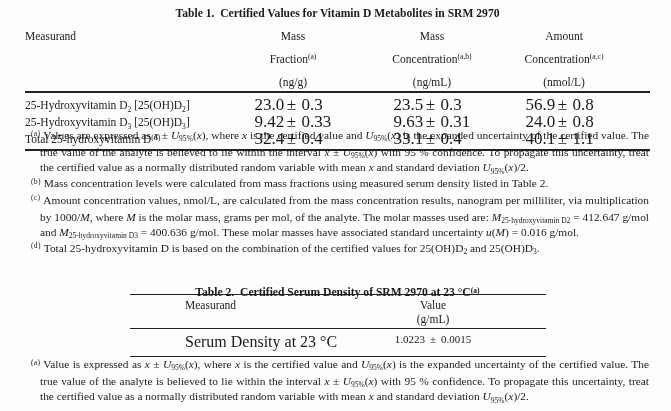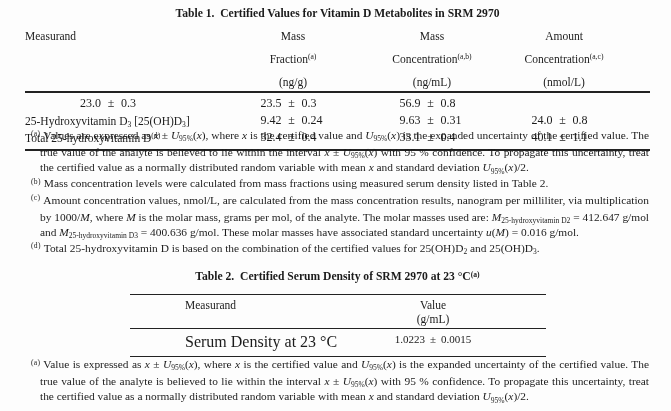--- a/index.html
+++ b/index.html
@@ -12,32 +12,32 @@
   }
   .page { position:relative; width:671px; height:411px; }
 
   
   .tbl-title {
     position:absolute; left:25px; width:625px;
     text-align:center; font-weight:bold; font-size:11.6px;
     white-space:nowrap;
   }
   #t1-title { top:7px; }
-  #t2-title { top:270px; }
+  #t2-title { top:286px; }
 
   
   .t1 { position:absolute; top:27px; left:25px; width:625px; }
   .t1-grid { display:grid; grid-template-columns:175px 186px 92px 172px; }
   .t1-head { padding:3px 0 2px; border-bottom:2px solid #222; }
   .hc { display:flex; flex-direction:column; align-items:center; font-size:11.5px; line-height:13.8px; white-space:nowrap;gap:9px; }
   .hc-measurand { display:block; text-align:left; font-size:11.5px; line-height:13.8px; }
   .t1-body { border-bottom:2px solid #222; padding:2px 0 3px; }
   .t1-row { height:17px; align-items:center; font-size:11.5px; }
   .mcell { white-space:nowrap; }
-  .num { display:flex; justify-content:center; align-items:baseline; white-space:nowrap; font-size:12px; }
+  .num { display:flex; justify-content:center; align-items:baseline; white-space:nowrap; font-size:17px; }
   .num .v { width:27px; text-align:right; }
   .num .pm { width:20px; text-align:center; }
   .num .u { width:30px; text-align:left; }
 
   
   .fn-block { position:absolute; left:25px; width:624px; }
   #fn1 { top:128px; }
   #fn2 { top:357px; }
   .fn {
     font-size:11.4px; line-height:15.7px; text-align:justify;
@@ -84,20 +84,21 @@
       <div class="hc">
         <span>Amount</span>
         <span>Concentration<span class="r-sup">(a,c)</span></span>
         <span>(nmol/L)</span>
       </div>
     </div>
 
     <div class="t1-body">
 
       <div class="t1-grid t1-row">
+        <div class="mcell">25-Hydroxyvitamin D<span class="r-sub">2</span> [25(OH)D<span class="r-sub">2</span>]</div>
         <div class="num">
           <span class="v">23.0</span>
           <span class="pm">±</span>
           <span class="u">0.3</span>
         </div>
         <div class="num">
           <span class="v">23.5</span>
           <span class="pm">±</span>
           <span class="u">0.3</span>
         </div>
@@ -106,21 +107,21 @@
           <span class="pm">±</span>
           <span class="u">0.8</span>
         </div>
       </div>
 
       <div class="t1-grid t1-row">
         <div class="mcell">25-Hydroxyvitamin D<span class="r-sub">3</span> [25(OH)D<span class="r-sub">3</span>]</div>
         <div class="num">
           <span class="v">9.42</span>
           <span class="pm">±</span>
-          <span class="u">0.24</span>
+          <span class="u">0.33</span>
         </div>
         <div class="num">
           <span class="v">9.63</span>
           <span class="pm">±</span>
           <span class="u">0.31</span>
         </div>
         <div class="num">
           <span class="v">24.0</span>
           <span class="pm">±</span>
           <span class="u">0.8</span>

